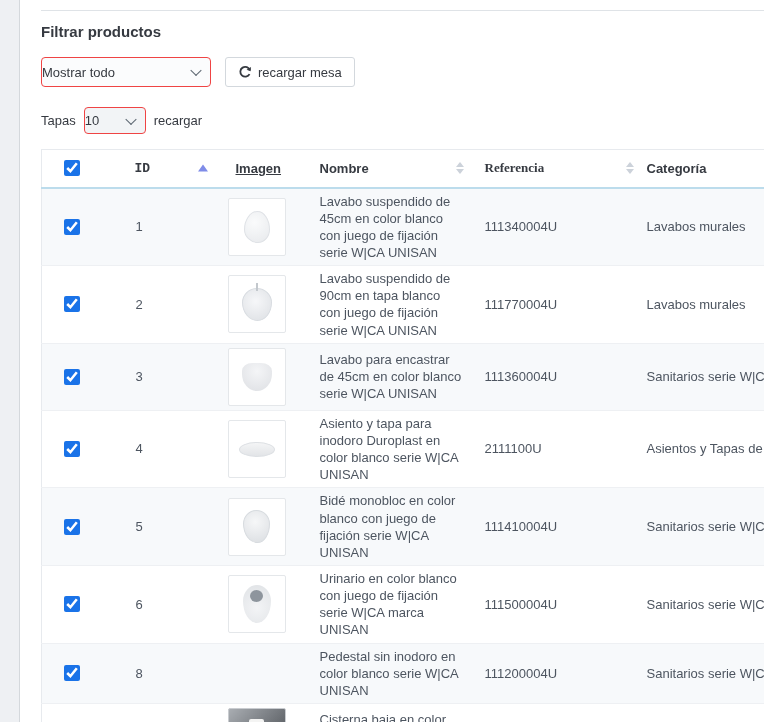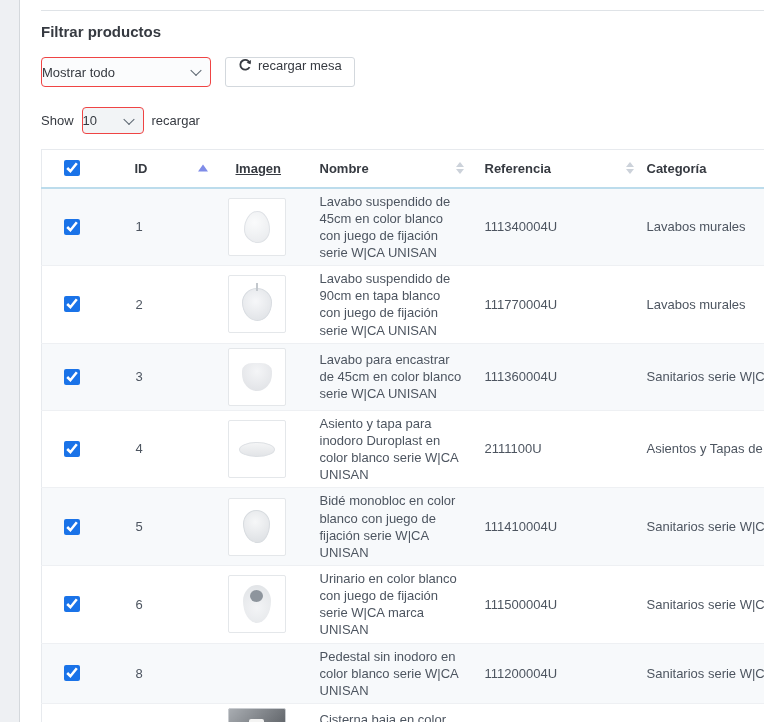--- a/index.html
+++ b/index.html
@@ -30,42 +30,42 @@
     font-family: inherit; font-size: 13px; color: #363a41;
     background: #fbfcfd; border: 1px solid #ef4444; border-radius: 4px;
     padding: 0 24px 0 0; height: 30px; outline: none;
   }
   select.filter-select { width: 170px; }
   select.entries-select { width: 62px; height: 27px; background: #f2f4f6; }
 
   .reload-btn {
     font-family: inherit; font-size: 13px; color: #363a41;
     background: #fff; border: 1px solid #d3d8dd; border-radius: 3px;
-    height: 30px; padding: 0 12px; display: inline-flex; gap: 6px;
+    height: 30px; padding: 0 12px; display: inline-flex; align-items: center; gap: 6px;
     cursor: pointer;
   }
   .reload-btn svg { display: block; }
 
   .show-row { display: flex; align-items: center; gap: 8px; font-size: 13px; color: #363a41; margin-bottom: 15px; }
 
   .table-wrap { width: 830px; }
   table { border-collapse: collapse; width: 830px; font-size: 13px; color: #4d5560; border: 1px solid #e7eaee; table-layout: fixed; }
   col.c-check { width: 70px; } col.c-id { width: 100px; } col.c-img { width: 98px; }
   col.c-name { width: 162px; } col.c-ref { width: 170px; } col.c-cat { width: 230px; }
 
   thead th {
     font-weight: 700; color: #363a41; text-align: left; height: 38px;
     border-bottom: 2px solid #bcdcec; position: relative; vertical-align: middle;
     cursor: pointer;
   }
   th.th-check { padding-left: 22px; cursor: default; }
-  th.th-id { padding-left: 23px; }
+  th.th-id { padding-left: 23px; font-family: Liberation Mono, monospace; }
   th.th-img { padding-left: 24px; cursor: default; text-decoration: underline; }
   th.th-name { padding-left: 10px; }
-  th.th-ref { padding-left: 13px; }
+  th.th-ref { padding-left: 13px; font-family: Liberation Serif, serif; }
   th.th-cat { padding-left: 5px; }
 
   .sort-up-active {
     position: absolute; right: 4px; top: 50%; transform: translateY(-50%);
     width: 0; height: 0; border-left: 5px solid transparent; border-right: 5px solid transparent;
     border-bottom: 7px solid #7f8ce8;
   }
   .sort-stack { position: absolute; right: 8px; top: 50%; transform: translateY(-50%); display: flex; flex-direction: column; gap: 2px; }
   .sort-stack .tri-up { width: 0; height: 0; border-left: 4px solid transparent; border-right: 4px solid transparent; border-bottom: 5px solid #ccd2da; }
   .sort-stack .tri-down { width: 0; height: 0; border-left: 4px solid transparent; border-right: 4px solid transparent; border-top: 5px solid #ccd2da; }
@@ -119,21 +119,21 @@
           <svg width="14" height="14" viewBox="0 0 16 16">
             <path d="M13.2 10.4A5.6 5.6 0 1 1 13.6 6" fill="none" stroke="#363a41" stroke-width="2.1"></path>
             <path d="M14.9 2.2 L14.4 7.2 L9.8 5.3 Z" fill="#363a41"></path>
           </svg>
         </span>
         <span>recargar mesa</span>
       </button>
     </div>
 
     <div class="show-row">
-      <span>Show</span>
+      <span>Tapas</span>
       <span class="select-wrap">
         <select class="entries-select">
           <option>10</option>
         </select>
       </span>
       <span>recargar</span>
     </div>
 
     <div class="table-wrap">
       <table>

